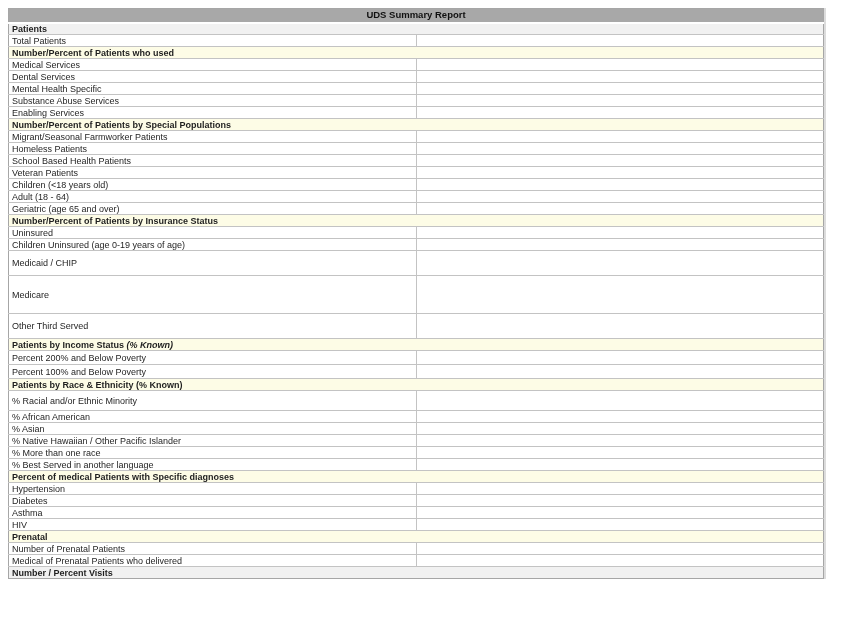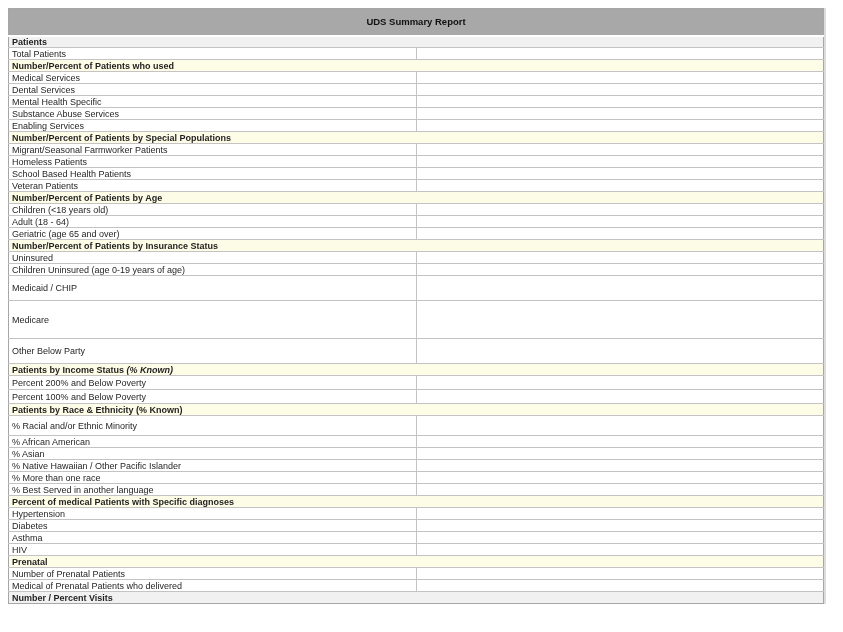--- a/index.html
+++ b/index.html
@@ -30,21 +30,21 @@
   table.report td {
     font-size: 9px;
     line-height: 10px;
     color: var(--text-color, #1f1f1f);
     padding: 0 3px;
     vertical-align: middle;
     overflow: hidden;
     white-space: nowrap;
   }
   tr.title-row td {
-    height: 27px;
+    height: 14px;
     background: var(--title-bg, #a8a8a8);
     border: 1px solid var(--outer-border, #a6a6a6);
     border-bottom: 2px solid #ffffff;
     text-align: center;
     font-weight: bold;
     font-size: 9.5px;
     color: #111111;
   }
   tr.body-row { height: 12px; }
   td.label-cell {
@@ -123,23 +123,20 @@
           </tr>
           <tr class="body-row">
             <td class="label-cell">School Based Health Patients</td>
             <td class="value-cell"></td>
           </tr>
           <tr class="body-row">
             <td class="label-cell">Veteran Patients</td>
             <td class="value-cell"></td>
           </tr>
           <tr class="body-row">
-            <td colspan="2" class="section-cell section-cream">Number/Percent of Patients by Age</td>
-          </tr>
-          <tr class="body-row">
             <td class="label-cell">Children (&lt;18 years old)</td>
             <td class="value-cell"></td>
           </tr>
           <tr class="body-row">
             <td class="label-cell">Adult (18 - 64)</td>
             <td class="value-cell"></td>
           </tr>
           <tr class="body-row">
             <td class="label-cell">Geriatric (age 65 and over)</td>
             <td class="value-cell"></td>
@@ -157,21 +154,21 @@
           </tr>
           <tr class="body-row" style="height: 25px;">
             <td class="label-cell">Medicaid / CHIP</td>
             <td class="value-cell"></td>
           </tr>
           <tr class="body-row" style="height: 38px;">
             <td class="label-cell">Medicare</td>
             <td class="value-cell"></td>
           </tr>
           <tr class="body-row" style="height: 25px;">
-            <td class="label-cell">Other Below Party</td>
+            <td class="label-cell">Other Third Served</td>
             <td class="value-cell"></td>
           </tr>
           <tr class="body-row">
             <td colspan="2" class="section-cell section-cream">Patients by Income Status <i>(% Known)</i></td>
           </tr>
           <tr class="body-row" style="height: 14px;">
             <td class="label-cell">Percent 200% and Below Poverty</td>
             <td class="value-cell"></td>
           </tr>
           <tr class="body-row" style="height: 14px;">

